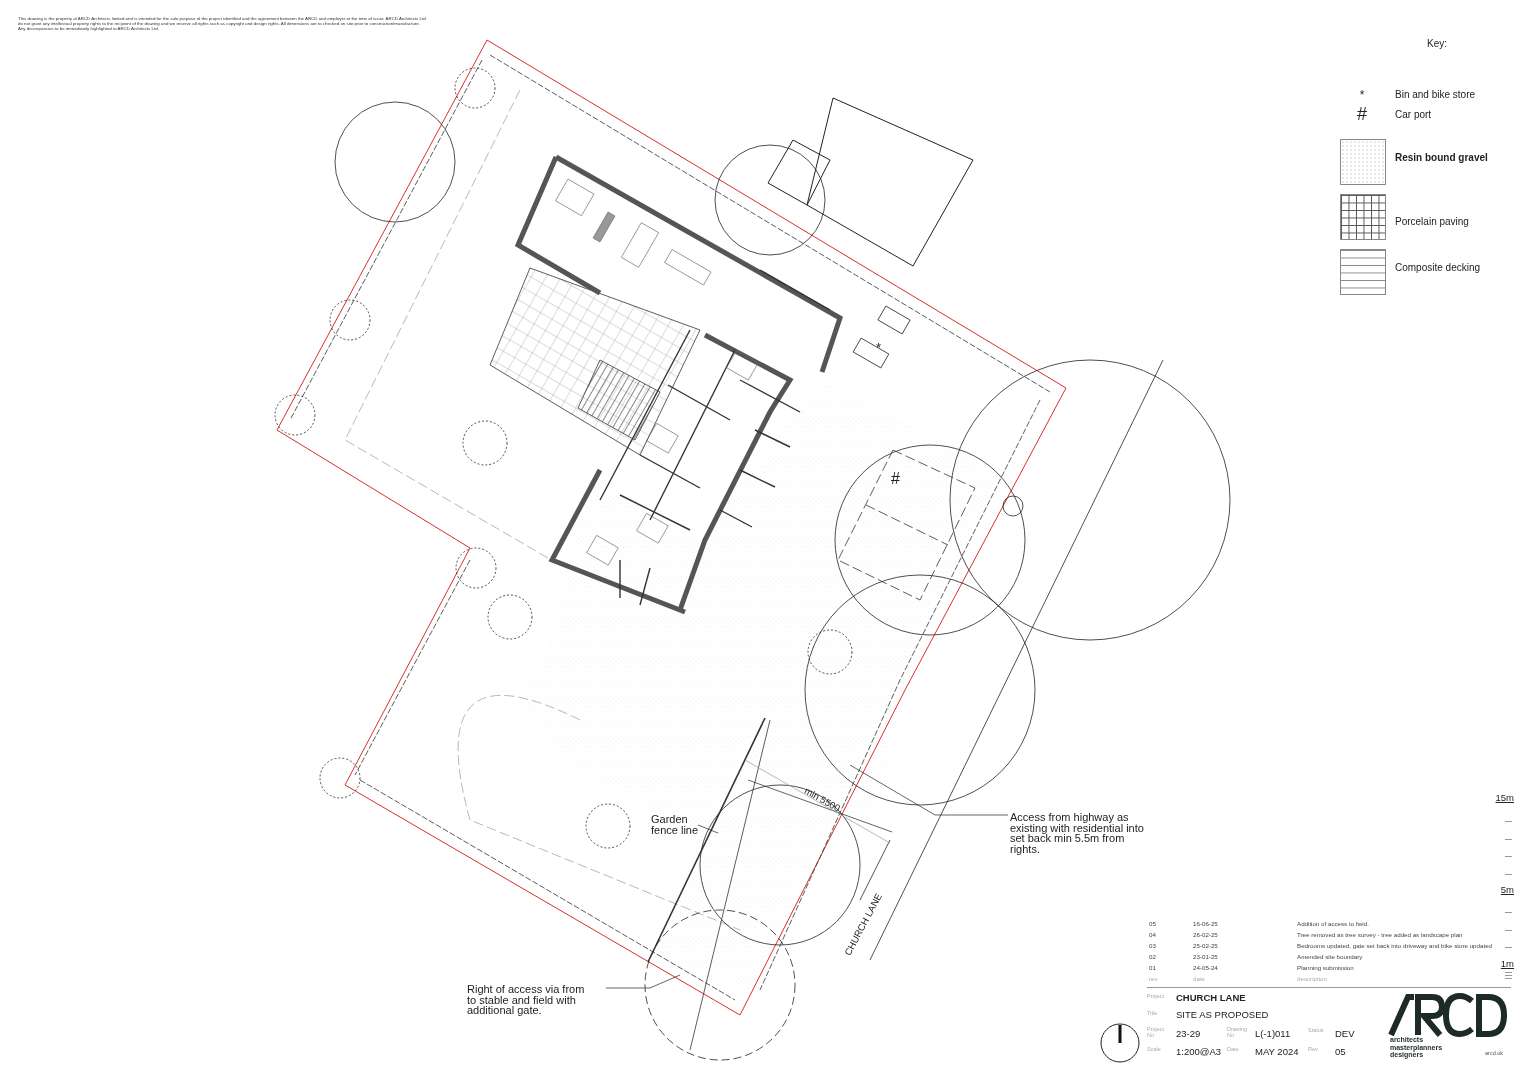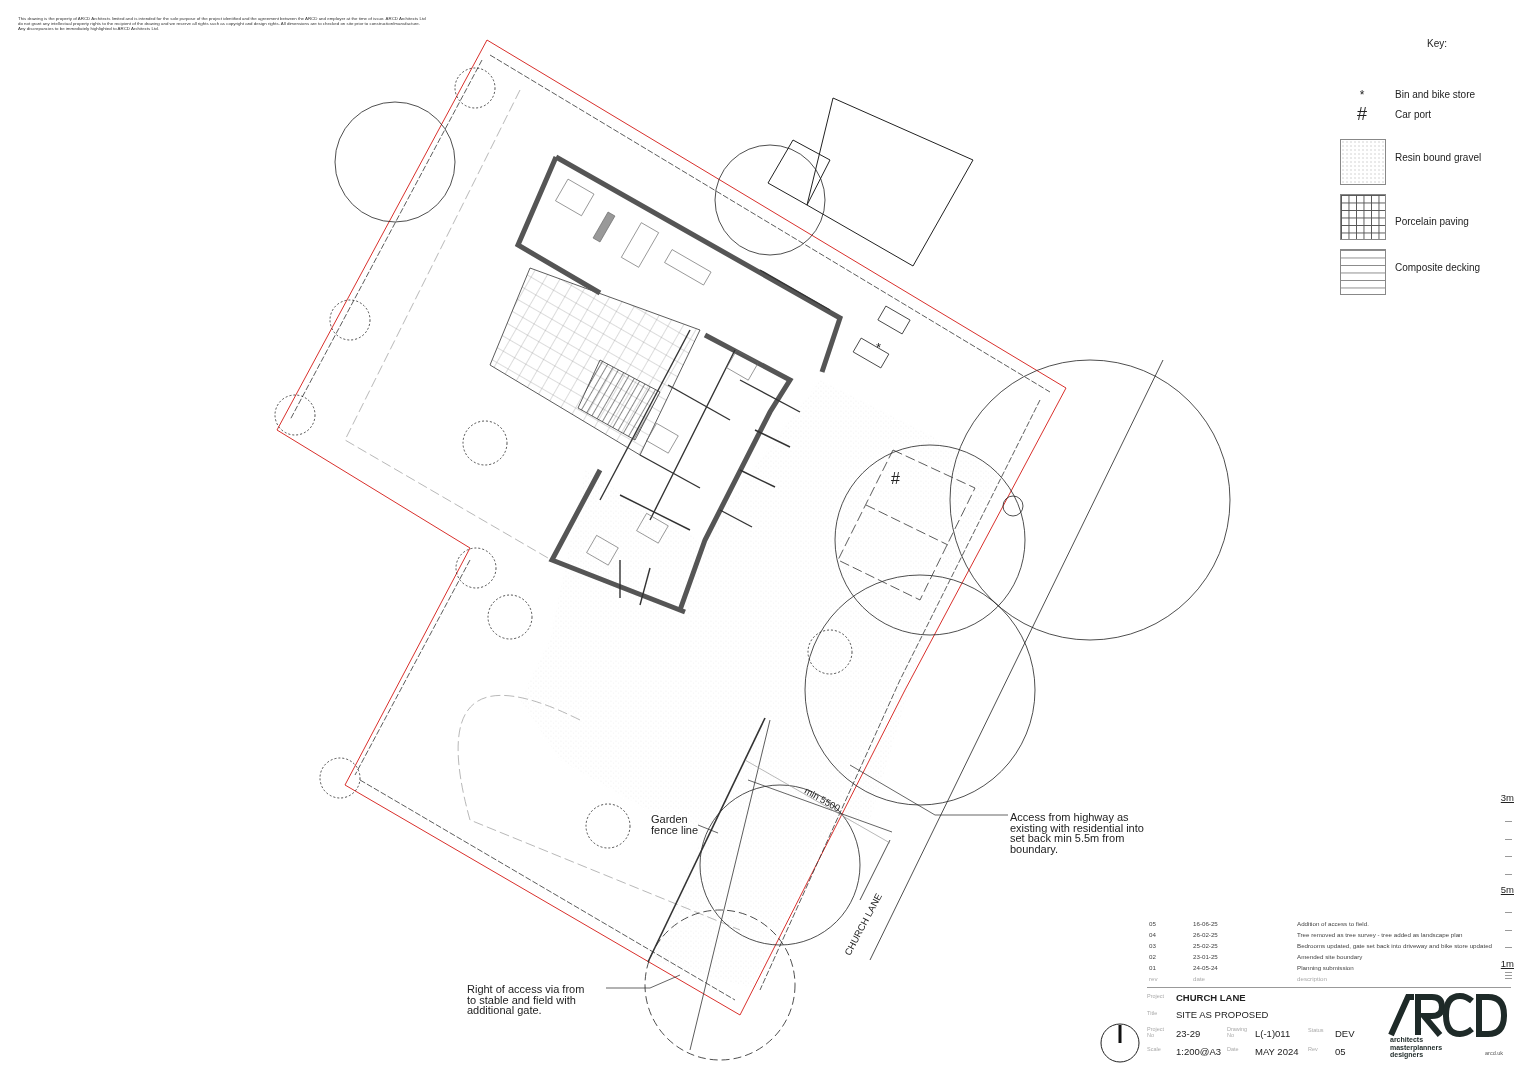--- a/index.html
+++ b/index.html
@@ -183,21 +183,21 @@
 <div class="plan-sym" style="left:876px;top:340px;font-size:13px;">*</div>
 <div class="plan-sym" style="left:891px;top:470px;">#</div>
 
 <div class="road-label">CHURCH LANE</div>
 <div class="dim-label">min 5500</div>
 
 <div class="note" style="left:1010px;top:812px;">
   <div>Access from highway as</div>
   <div>existing with residential into</div>
   <div>set back min 5.5m from</div>
-  <div>boundary.</div>
+  <div>rights.</div>
 </div>
 <div class="note" style="left:651px;top:814px;">
   <div>Garden</div>
   <div>fence line</div>
 </div>
 <div class="note" style="left:467px;top:984px;">
   <div>Right of access via from</div>
   <div>to stable and field with</div>
   <div>additional gate.</div>
 </div>
@@ -205,36 +205,36 @@
 <div class="key">
   <div class="key-title">Key:</div>
   <div class="key-row" style="top:52px;">
     <div class="key-sym" style="font-size:12px;">*</div>
     <div class="key-label" style="top:1px;">Bin and bike store</div>
   </div>
   <div class="key-row" style="top:72px;">
     <div class="key-sym" style="font-size:18px;top:-4px;">#</div>
     <div class="key-label" style="top:1px;">Car port</div>
   </div>
-  <div class="key-row" style="top:103px;">
+  <div class="key-row" style="top:103px;font-weight:bold;">
     <div class="key-swatch sw-gravel"></div>
     <div class="key-label" style="top:13px;">Resin bound gravel</div>
   </div>
   <div class="key-row" style="top:158px;">
     <div class="key-swatch sw-porcelain"></div>
     <div class="key-label" style="top:22px;">Porcelain paving</div>
   </div>
   <div class="key-row" style="top:213px;">
     <div class="key-swatch sw-decking"></div>
     <div class="key-label" style="top:13px;">Composite decking</div>
   </div>
 </div>
 
 <div class="scalebar">
-  <div class="scale-label" style="top:0;">3m</div>
+  <div class="scale-label" style="top:0;">15m</div>
   <div class="scale-tick" style="top:29px;"></div>
   <div class="scale-tick" style="top:47px;"></div>
   <div class="scale-tick" style="top:64px;"></div>
   <div class="scale-tick" style="top:82px;"></div>
   <div class="scale-label" style="top:92px;">5m</div>
   <div class="scale-tick" style="top:120px;"></div>
   <div class="scale-tick" style="top:138px;"></div>
   <div class="scale-tick" style="top:155px;"></div>
   <div class="scale-label" style="top:166px;">1m</div>
   <div class="scale-tick" style="top:180px;"></div>

